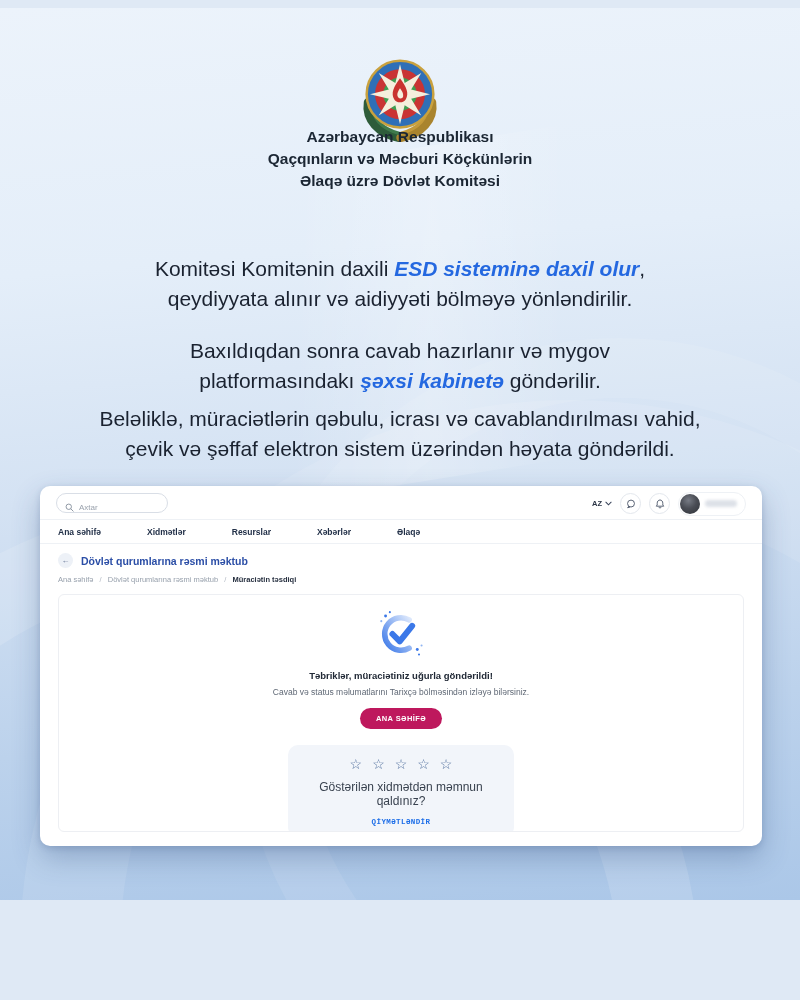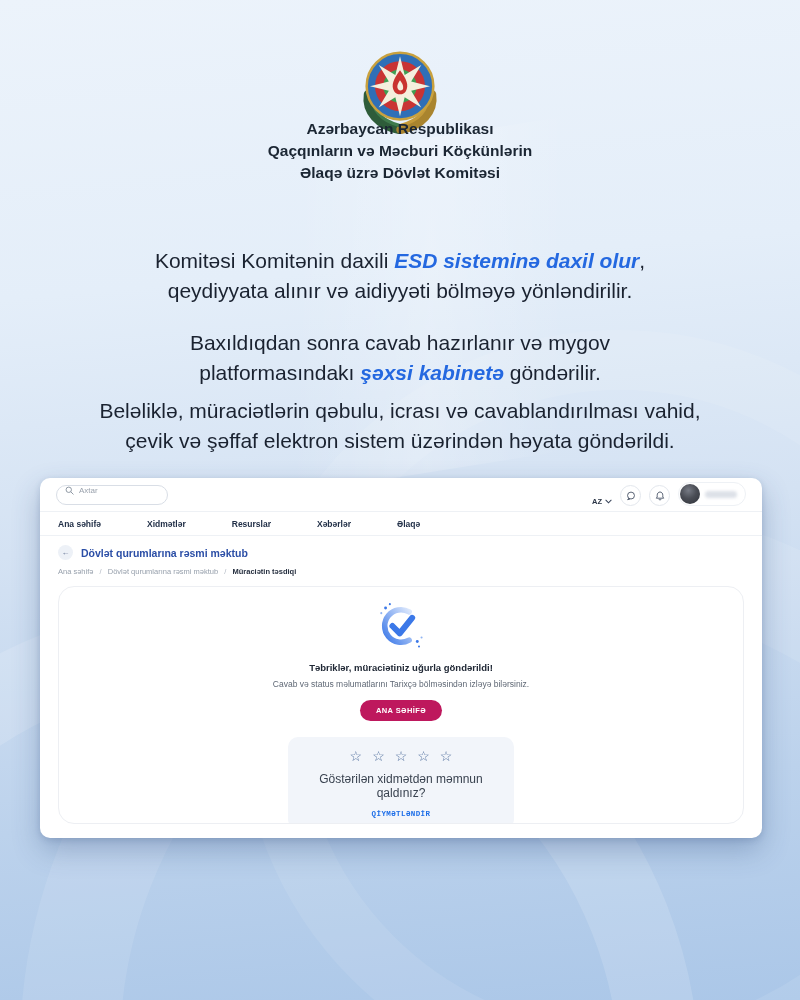--- a/index.html
+++ b/index.html
@@ -1,18 +1,18 @@
 <!DOCTYPE html>
 <html><head>
 <meta charset="utf-8">
 <style>
   * { margin:0; padding:0; box-sizing:border-box; }
   body { margin:0; background:#dfe9f5; font-family:"Liberation Sans", sans-serif; }
   .canvas {
-    position:relative; width:800px; height:1000px; margin:0 auto; overflow:hidden;
+    position:relative; width:800px; height:892px; margin:8px auto; overflow:hidden;
     background:linear-gradient(175deg,#ecf3fb 0%,#e4eef9 28%,#d4e2f3 52%,#bcd2ec 78%,#abc7e8 100%);
   }
   .curve { position:absolute; border-radius:50%; pointer-events:none; }
   .curve.c1 { left:-260px; bottom:-560px; width:960px; height:960px; border:80px solid rgba(255,255,255,0.14); }
   .curve.c2 { right:-320px; bottom:-600px; width:1100px; height:1100px; border:100px solid rgba(255,255,255,0.10); }
   .curve.c3 { right:-200px; top:330px; width:760px; height:760px; border:60px solid rgba(255,255,255,0.09); }
   .band { position:absolute; top:140px; left:-120px; width:1100px; height:330px; transform:rotate(-9deg); pointer-events:none;
     background:linear-gradient(100deg,rgba(255,255,255,0) 38%,rgba(255,255,255,0.22) 50%,rgba(255,255,255,0) 62%); }
 
   .emblem { position:absolute; top:46px; left:50%; transform:translateX(-50%); width:100px; height:92px; }
@@ -23,23 +23,23 @@
   .para { position:absolute; left:0; width:100%; text-align:center;
     font-size:21px; font-weight:500; color:#1a2230; line-height:30px; }
   .para .hl { color:#2468e0; font-weight:bold; font-style:italic; }
   .p1 { top:246px; } .p2 { top:328px; } .p3 { top:396px; }
 
   
   .window { position:absolute; left:40px; top:478px; width:722px; height:360px; background:#fff;
     border-radius:10px; box-shadow:0 12px 28px rgba(42,72,122,0.30), 0 2px 6px rgba(42,72,122,0.18); z-index:5; }
   .win-header { position:relative; height:34px; border-bottom:1px solid #eef1f5; }
   .search-pill { position:absolute; left:16px; top:7px; width:112px; height:20px; border:1px solid #d9dee6;
-    border-radius:11px; display:flex; align-items:flex-start; padding:0 8px; gap:5px; background:#fff; }
+    border-radius:11px; display:flex; align-items:flex-end; padding:0 8px; gap:5px; background:#fff; }
   .search-pill .ph { font-size:8px; color:#9aa2ad; }
-  .hdr-right { position:absolute; right:16px; top:7px; display:flex; align-items:flex-end; gap:8px; height:21px; }
+  .hdr-right { position:absolute; right:16px; top:7px; display:flex; align-items:center; gap:8px; height:21px; }
   .lang { display:flex; align-items:center; gap:3px; font-size:7.5px; font-weight:bold; color:#2a3445; cursor:default; }
   .circ-btn { width:21px; height:21px; border:1px solid #e3e7ed; border-radius:50%; display:flex;
     align-items:center; justify-content:center; background:#fff; }
   .user-pill { display:flex; align-items:center; gap:5px; border:1px solid #eef1f5; border-radius:12px;
     padding:1px 8px 1px 1px; background:#fff; }
   .avatar { width:20px; height:20px; border-radius:50%; filter:blur(0.7px);
     background:radial-gradient(circle at 42% 32%, #767a84 0%, #4a4d55 45%, #2e3138 100%); }
   .user-name-blob { width:32px; height:7px; border-radius:4px; background:#dde1e8; filter:blur(1.6px); }
 
   .win-nav { display:flex; align-items:center; gap:46px; height:24px; padding:0 18px;
@@ -49,21 +49,21 @@
   .back-row { display:flex; align-items:center; gap:8px; padding:9px 18px 0; }
   .back-circ { width:15px; height:15px; border-radius:50%; background:#edf1f7; display:flex;
     align-items:center; justify-content:center; font-size:8px; color:#5a6b8c; line-height:1; }
   .page-title { font-size:10.5px; font-weight:bold; color:#2b4ea6; }
 
   .breadcrumb { padding:7px 18px 0; font-size:7.5px; color:#97a0ac; }
   .breadcrumb .sep { margin:0 4px; color:#b3bac4; }
   .breadcrumb .current { color:#273040; font-weight:bold; }
 
   .content-card { position:absolute; left:18px; right:18px; top:108px; bottom:14px;
-    border:1px solid #edeff3; border-radius:16px; background:#fff; text-align:center; overflow:hidden; }
+    border:1px solid #edeff3; border-radius:6px; background:#fff; text-align:center; overflow:hidden; }
   .check-wrap { margin-top:15px; }
   .succ-title { margin-top:8px; font-size:9.5px; font-weight:bold; color:#212936; }
   .succ-sub { margin-top:6px; font-size:8.5px; color:#5f6875; }
   .home-btn { display:inline-block; margin-top:11px; background:#be185d; color:#fff; border:none;
     font-family:"Liberation Sans",sans-serif; font-size:7.5px; font-weight:bold; letter-spacing:0.4px;
     padding:6px 16px; border-radius:14px; cursor:pointer; }
   .rating-card { width:226px; margin:16px auto 0; background:#f2f5fa; border-radius:10px; padding:12px 10px 11px; }
   .stars { display:flex; justify-content:center; gap:10px; }
   .stars span { font-size:14px; color:#53719f; line-height:1; cursor:pointer; }
   .rate-q { margin-top:9px; font-size:12px; color:#39424f; }

